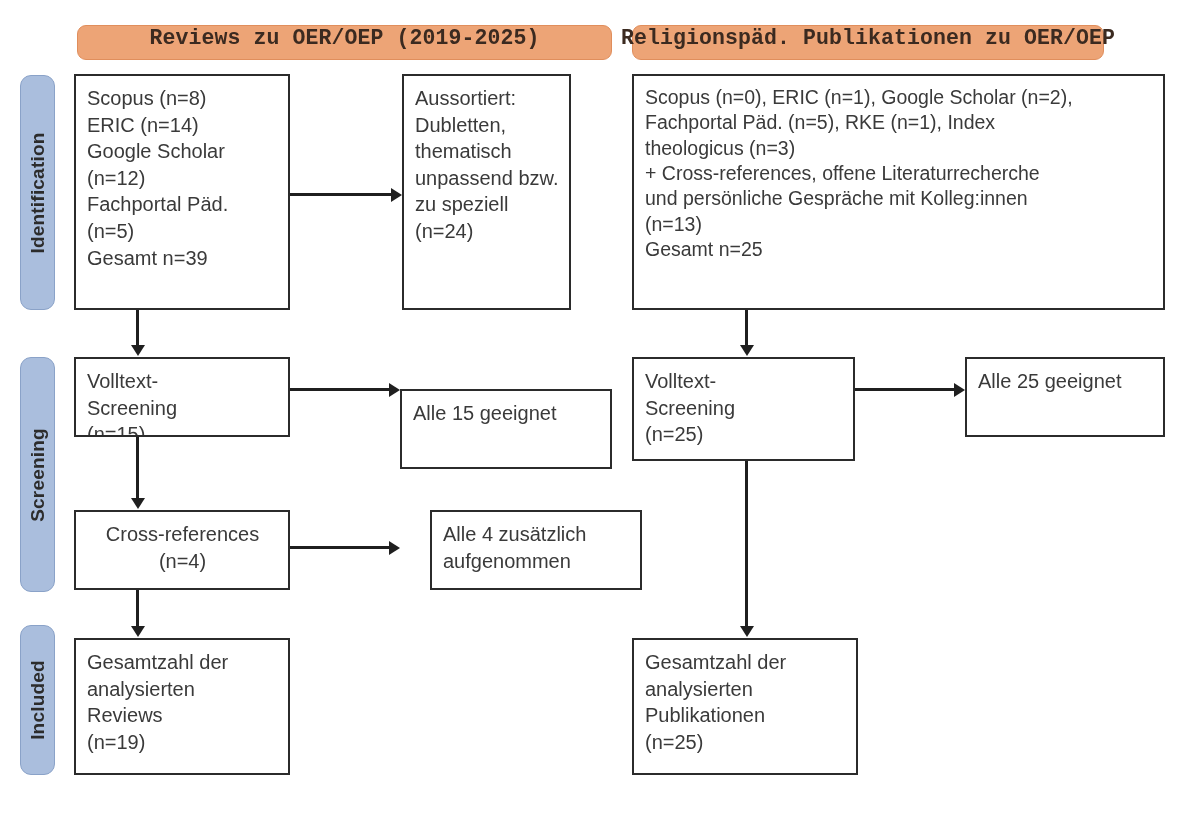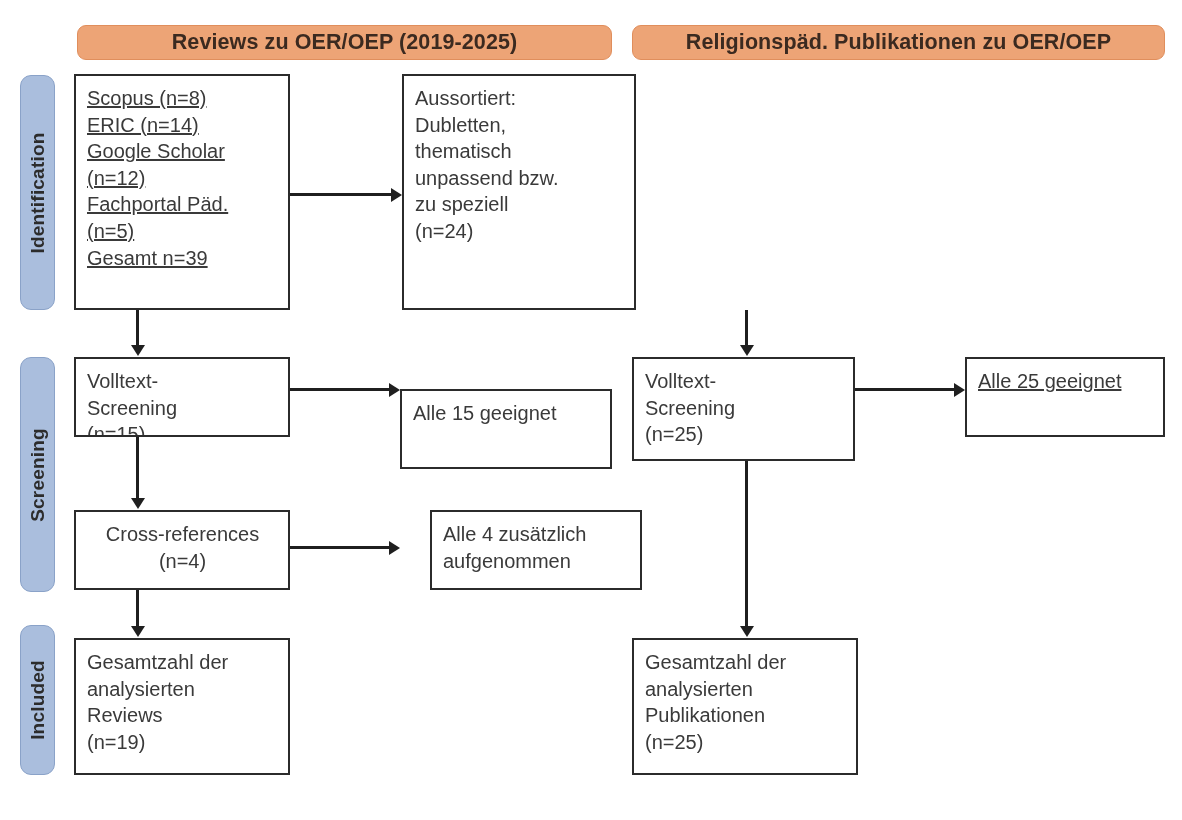--- a/index.html
+++ b/index.html
@@ -21,24 +21,25 @@
     position: absolute;
     box-sizing: border-box;
     background: #eda476;
     border: 1px solid #e08e5c;
     border-radius: 9px;
     color: #3b2a20;
     font-size: 21.5px;
     font-weight: bold;
     letter-spacing: 0.1px;
     display: flex;
-    align-items: center;
+    align-items: flex-start;
     justify-content: center;
     text-align: center;
     white-space: nowrap;
+    font-family: Liberation Mono, monospace;
   }
 
   
   .phase-label {
     position: absolute;
     box-sizing: border-box;
     background: #aabedd;
     border: 1px solid #8aa2c8;
     border-radius: 11px;
     display: flex;
@@ -95,45 +96,45 @@
 </style>
 </head>
 <body>
 
 <div id="stage">
 
   <div class="col-header" style="left:77px; top:25px; width:535px; height:35px;">
     <span>Reviews zu OER/OEP (2019-2025)</span>
   </div>
 
-  <div class="col-header" style="left:632px; top:25px; width:533px; height:35px;">
+  <div class="col-header" style="left:632px; top:25px; width:472px; height:35px;">
     <span>Religionspäd. Publikationen zu OER/OEP</span>
   </div>
 
   <div class="phase-label" style="left:20px; top:75px; width:35px; height:235px;">
     <span>Identification</span>
   </div>
 
   <div class="phase-label" style="left:20px; top:357px; width:35px; height:235px;">
     <span>Screening</span>
   </div>
 
   <div class="phase-label" style="left:20px; top:625px; width:35px; height:150px;">
     <span>Included</span>
   </div>
 
-  <div class="flow-box" style="left:74px; top:74px; width:216px; height:236px;text-decoration:underline;">Scopus (n=8)
+  <div class="flow-box" style="left:74px; top:74px; width:216px; height:236px;">Scopus (n=8)
 ERIC (n=14)
 Google Scholar
 (n=12)
 Fachportal Päd.
 (n=5)
 Gesamt n=39</div>
 
-  <div class="flow-box" style="left:402px; top:74px; width:234px; height:236px;">Aussortiert:
+  <div class="flow-box" style="left:402px; top:74px; width:169px; height:236px;">Aussortiert:
 Dubletten,
 thematisch
 unpassend bzw.
 zu speziell
 (n=24)</div>
 
   <div class="conn h" style="left:290px; top:193px; width:101px;"></div>
   <div class="arrowhead right" style="left:391px; top:188px;"></div>
 
   <div class="conn v" style="left:136px; top:310px; height:36px;"></div>
@@ -161,29 +162,36 @@
   <div class="arrowhead right" style="left:389px; top:541px;"></div>
 
   <div class="conn v" style="left:136px; top:590px; height:37px;"></div>
   <div class="arrowhead down" style="left:130.5px; top:626px;"></div>
 
   <div class="flow-box" style="left:74px; top:638px; width:216px; height:137px;">Gesamtzahl der
 analysierten
 Reviews
 (n=19)</div>
 
+  <div class="flow-box wide" style="left:632px; top:74px; width:533px; height:236px;">Scopus (n=0), ERIC (n=1), Google Scholar (n=2),
+Fachportal Päd. (n=5), RKE (n=1), Index
+theologicus (n=3)
++ Cross-references, offene Literaturrecherche
+und persönliche Gespräche mit Kolleg:innen
+(n=13)
+Gesamt n=25</div>
 
   <div class="conn v" style="left:745px; top:310px; height:36px;"></div>
   <div class="arrowhead down" style="left:739.5px; top:345px;"></div>
 
   <div class="flow-box" style="left:632px; top:357px; width:223px; height:104px;">Volltext-
 Screening
 (n=25)</div>
 
-  <div class="flow-box" style="left:965px; top:357px; width:200px; height:80px;text-decoration:underline;">Alle 25 geeignet</div>
+  <div class="flow-box" style="left:965px; top:357px; width:200px; height:80px;">Alle 25 geeignet</div>
 
   <div class="conn h" style="left:855px; top:388px; width:99px;"></div>
   <div class="arrowhead right" style="left:954px; top:383px;"></div>
 
   <div class="conn v" style="left:745px; top:461px; height:166px;"></div>
   <div class="arrowhead down" style="left:739.5px; top:626px;"></div>
 
   <div class="flow-box" style="left:632px; top:638px; width:226px; height:137px;">Gesamtzahl der
 analysierten
 Publikationen

